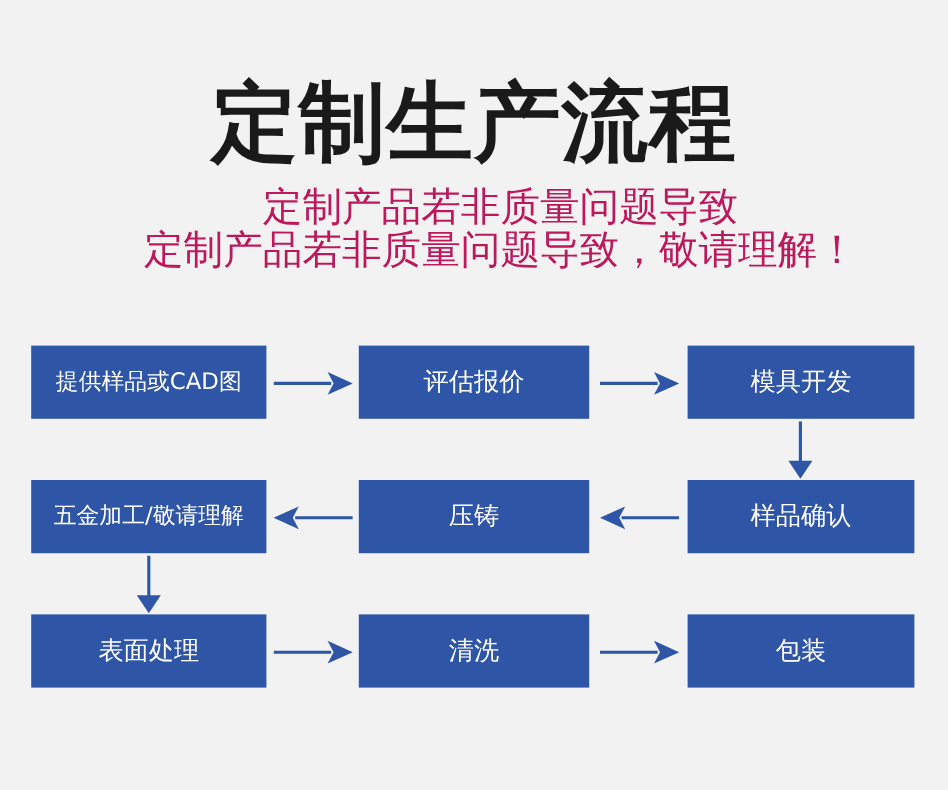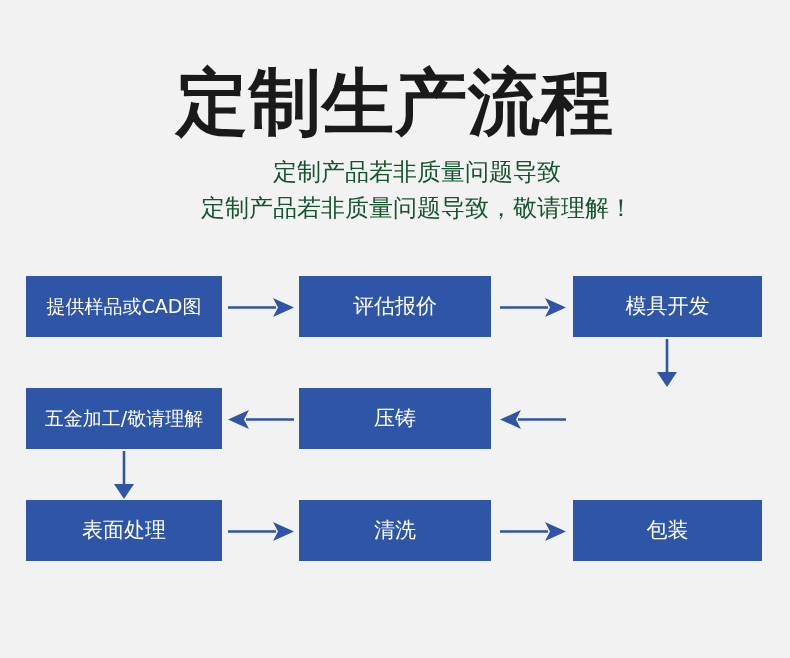--- a/index.html
+++ b/index.html
@@ -34,34 +34,34 @@
     font-size: 72px;
     line-height: 84px;
     font-weight: bold;
     color: #1a1a1a;
     letter-spacing: 1px;
     font-family: "DejaVu Sans", "Liberation Sans", sans-serif;
   }
   .subtitle {
     margin: 0;
     padding-top: 8px;
-    font-size: 24px;
+    font-size: 33px;
     line-height: 36px;
-    color: #14532d;
+    color: #be185d;
     font-weight: normal;
     font-family: "DejaVu Sans", "Liberation Sans", sans-serif;
     padding-left: 44px;
   }
   .subtitle-line { display: block; }
 
   
   .flow {
     position: absolute;
     left: 0;
-    top: 276px;
+    top: 288px;
     width: 714px;
     height: 290px;
     text-align: right;
   }
   .row {
     position: absolute;
     left: 0;
     width: 790px;
     height: 61px;
   }
@@ -166,20 +166,21 @@
 
       <div class="box col-2">压铸</div>
 
       <div class="h-arrow h-gap-2">
         <svg width="66" height="26" viewBox="0 0 66 26">
           <path d="M18 12.2 L66 12.2 L66 14.8 L18 14.8 Z" fill="#2e55a6"></path>
           <path d="M21 4 L0 13.5 L21 23 L16 13.5 Z" fill="#2e55a6"></path>
         </svg>
       </div>
 
+      <div class="box col-3">样品确认</div>
     </div>
 
     <div class="v-arrow v-left">
       <svg width="26" height="48" viewBox="0 0 26 48">
         <path d="M11.7 0 L14.3 0 L14.3 36 L11.7 36 Z" fill="#2e55a6"></path>
         <path d="M3 33 L23 33 L13 48 Z" fill="#2e55a6"></path>
       </svg>
     </div>
 
     <div class="row row-3">

